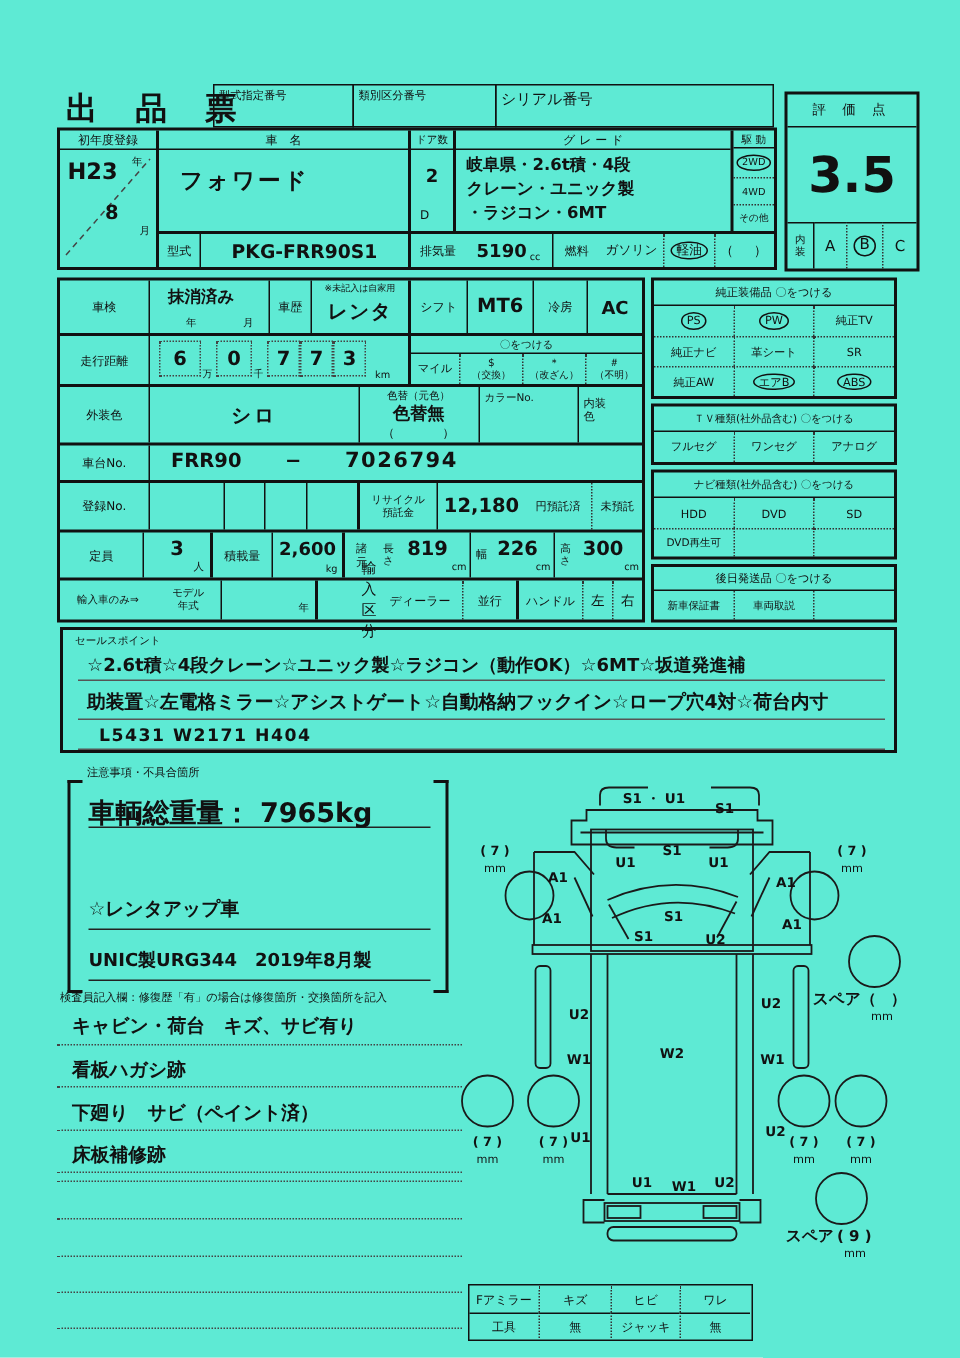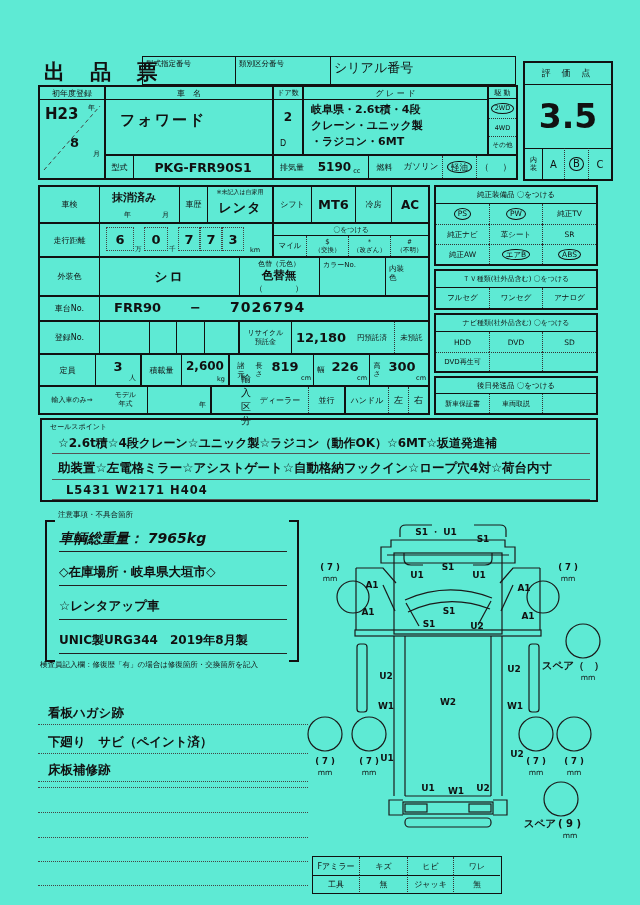--- a/index.html
+++ b/index.html
@@ -26,21 +26,21 @@
 
   <div class="c" style="left:44px;top:58px;font-size:21px;font-weight:bold;letter-spacing:9px;">出 品 票</div>
 
   <div class="c bx1" style="left:142px;top:56px;width:94px;height:29px;">
     <span class="c" style="left:3px;top:2px;font-size:7.5px;">型式指定番号</span>
   </div>
   <div class="c bx1" style="left:235px;top:56px;width:96px;height:29px;">
     <span class="c" style="left:3px;top:2px;font-size:7.5px;">類別区分番号</span>
   </div>
   <div class="c bx1" style="left:330px;top:56px;width:186px;height:29px;">
-    <span class="c" style="left:3px;top:2px;font-size:13px;">シリアル番号</span>
+    <span class="c" style="left:3px;top:2px;font-size:10px;">シリアル番号</span>
   </div>
 
   <div class="c bx" style="left:523px;top:61px;width:90px;height:120px;">
     <div class="c bb1 cen" style="left:0;top:0;width:86px;height:22px;font-size:9px;letter-spacing:4px;">評 価 点</div>
     <div class="c cen" style="left:0;top:22px;width:86px;height:63px;font-size:33px;font-weight:bold;">3.5</div>
     <div class="c br1 cen" style="left:0;top:85px;width:18px;height:31px;border-top:1px solid #111;">
       <span class="stack" style="width:9px;font-size:7px;">内装</span>
     </div>
     <div class="c cen" style="left:18px;top:85px;width:21px;height:31px;border-top:1px solid #111;font-size:10px;">A</div>
     <div class="c cen bld" style="left:39px;top:85px;width:24px;height:31px;border-top:1px solid #111;font-size:10px;">
@@ -309,34 +309,34 @@
     <div class="c" style="left:10px;top:60px;width:538px;height:20px;border-bottom:1px solid #555;">
       <span class="v" style="font-size:11.5px;display:block;padding:3px 0 0 14px;letter-spacing:1px;">L5431 W2171 H404</span>
     </div>
   </div>
 
   <span class="c" style="left:58px;top:510px;font-size:7.5px;">注意事項・不具合箇所</span>
   <div class="c" style="left:45px;top:520px;width:254px;height:142px;">
     <div class="c" style="left:0;top:0;width:10px;height:142px;border-left:2px solid #111;border-top:2px solid #111;border-bottom:2px solid #111;"></div>
     <div class="c" style="left:244px;top:0;width:10px;height:142px;border-right:2px solid #111;border-top:2px solid #111;border-bottom:2px solid #111;"></div>
     <div class="c" style="left:14px;top:4px;width:228px;height:28px;border-bottom:1.5px solid #222;">
-        <span class="v" style="font-size:14px;display:block;padding-top:6px;font-style:italic;">車輌総重量： 7965kg</span>
-      </div>
-    <div class="c" style="left:14px;top:38px;width:228px;height:28px;border-bottom:1.5px solid #222;">
-        <span class="v" style="font-size:12.5px;display:block;padding-top:6px;">◇在庫場所・岐阜県大垣市◇</span>
+        <span class="v" style="font-size:18px;display:block;padding-top:6px;">車輌総重量： 7965kg</span>
       </div>
     <div class="c" style="left:14px;top:72px;width:228px;height:28px;border-bottom:1.5px solid #222;">
         <span class="v" style="font-size:12.5px;display:block;padding-top:6px;">☆レンタアップ車</span>
       </div>
     <div class="c" style="left:14px;top:106px;width:228px;height:28px;border-bottom:1.5px solid #222;">
         <span class="v" style="font-size:12px;display:block;padding-top:6px;">UNIC製URG344　2019年8月製</span>
       </div>
   </div>
 
   <span class="c" style="left:40px;top:660px;font-size:7.5px;">検査員記入欄：修復歴「有」の場合は修復箇所・交換箇所を記入</span>
+  <div class="c" style="left:38px;top:671px;width:270px;height:26px;border-bottom:1.5px dotted #444;">
+      <span class="v" style="font-size:12.5px;display:block;padding:5px 0 0 10px;">キャビン・荷台　キズ、サビ有り</span>
+    </div>
   <div class="c" style="left:38px;top:727px;width:270px;height:27px;border-bottom:1.5px dotted #444;">
       <span class="v" style="font-size:12.5px;display:block;padding:7px 0 0 10px;">下廻り　サビ（ペイント済）</span>
     </div>
   <div class="c" style="left:38px;top:699px;width:270px;height:26px;border-bottom:1.5px dotted #444;">
       <span class="v" style="font-size:12.5px;display:block;padding:6px 0 0 10px;">看板ハガシ跡</span>
     </div>
   <div class="c" style="left:38px;top:756px;width:270px;height:26px;border-bottom:1.5px dotted #444;">
       <span class="v" style="font-size:12.5px;display:block;padding:6px 0 0 10px;">床板補修跡</span>
     </div>
   <div class="c" style="left:38px;top:786px;width:270px;height:2px;border-bottom:1.5px dotted #444;"></div>

